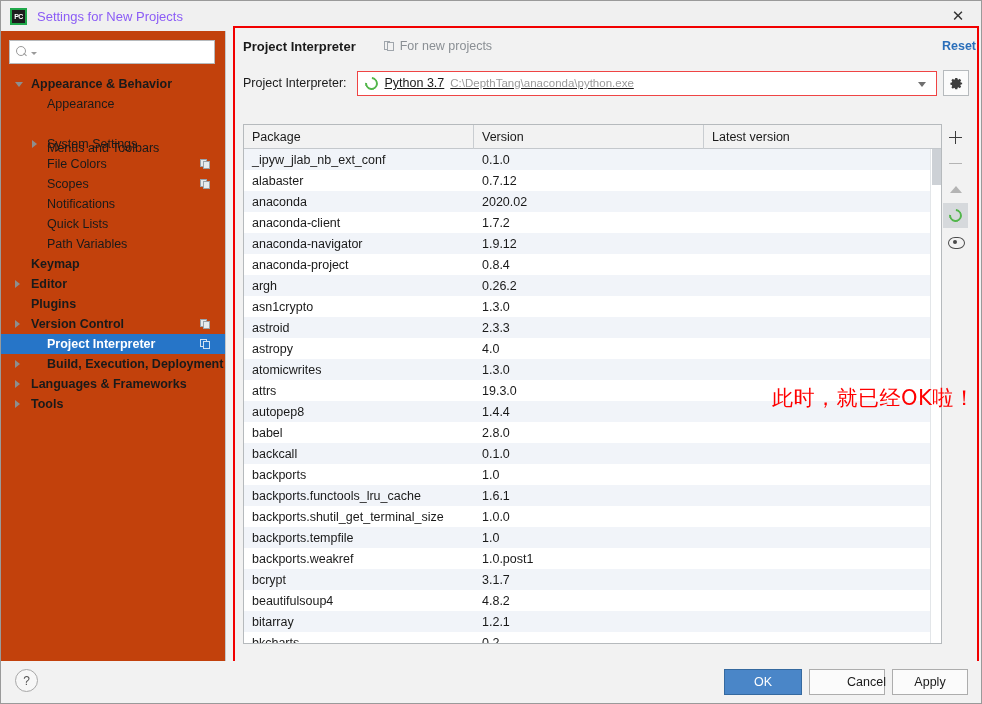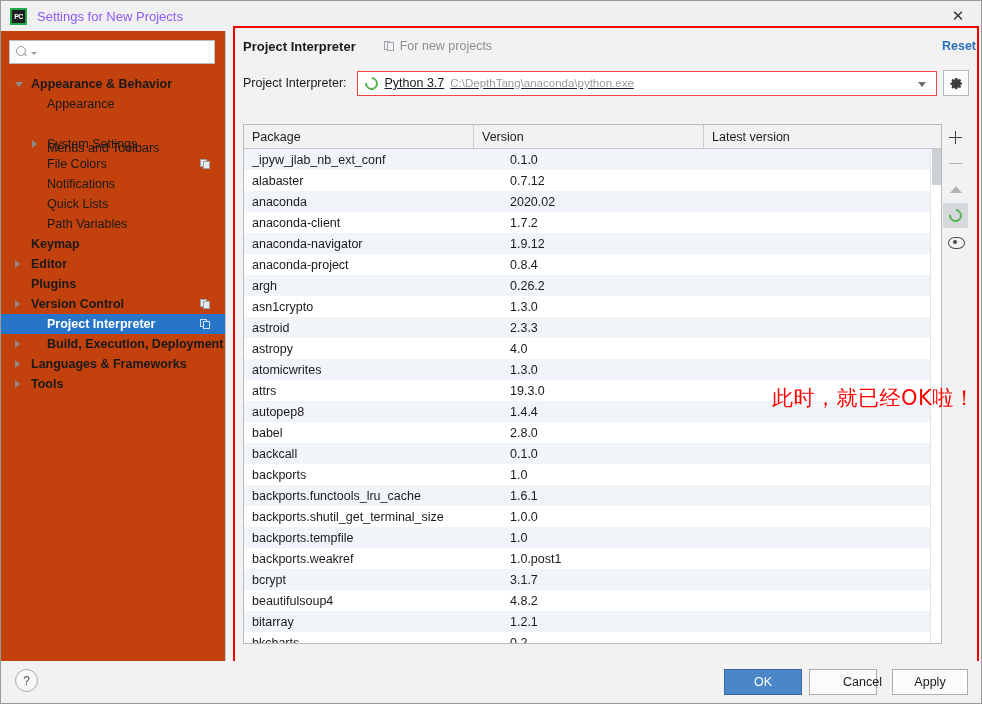--- a/index.html
+++ b/index.html
@@ -176,21 +176,21 @@
     color: #1a1a1a;
     cursor: pointer;
     display: flex; align-items: center; justify-content: center;
   }
   .dlg-btn.primary {
     background: #4a86c8;
     border-color: #35699f;
     color: #ffffff;
   }
   #btn-ok     { left: 723px; width: 78px; }
-  #btn-cancel { left: 808px; width: 68px; padding-left: 39px; }
+  #btn-cancel { left: 808px; width: 76px; padding-left: 39px; }
   #btn-apply  { left: 891px; width: 76px; }
 
   
   .main {
     position: absolute;
     left: 232px; top: 25px;
     width: 746px; height: 672px;
     border: 2px solid #f20000;
     background: #f2f2f2;
     overflow: hidden;
@@ -309,21 +309,20 @@
   }
   .th.c1 { width: 230px; }
   .th.c2 { width: 230px; }
   .th.c3 { flex: 1; border-right: none; }
 
   .tbody { position: relative; }
   .trow {
     display: flex;
     height: 21px;
     align-items: center;
-    gap: 28px;
   }
   .trow.odd  { background: #f1f4f9; }
   .trow.even { background: #ffffff; }
   .td {
     font-size: 12.5px;
     color: #1a1a1a;
     padding-left: 8px;
     white-space: nowrap;
     overflow: hidden;
   }
@@ -449,20 +448,27 @@
         </div>
         <div class="tree-item">
           <span class="tree-label" style="margin-left: 46px; margin-top: 48px;">Menus and Toolbars</span>
         </div>
         <div class="tree-item">
           <div class="arrow" style="left: 31px;"></div>
           <span class="tree-label" style="margin-left: 46px;">System Settings</span>
         </div>
         <div class="tree-item">
           <span class="tree-label" style="margin-left: 46px;">File Colors</span>
+          <div class="copy-icon">
+            <span class="b1"></span>
+            <span class="b2"></span>
+          </div>
+        </div>
+        <div class="tree-item">
+          <span class="tree-label" style="margin-left: 46px;">Scopes</span>
           <div class="copy-icon">
             <span class="b1"></span>
             <span class="b2"></span>
           </div>
         </div>
         <div class="tree-item">
           <span class="tree-label" style="margin-left: 46px;">Notifications</span>
         </div>
         <div class="tree-item">
           <span class="tree-label" style="margin-left: 46px;">Quick Lists</span>

